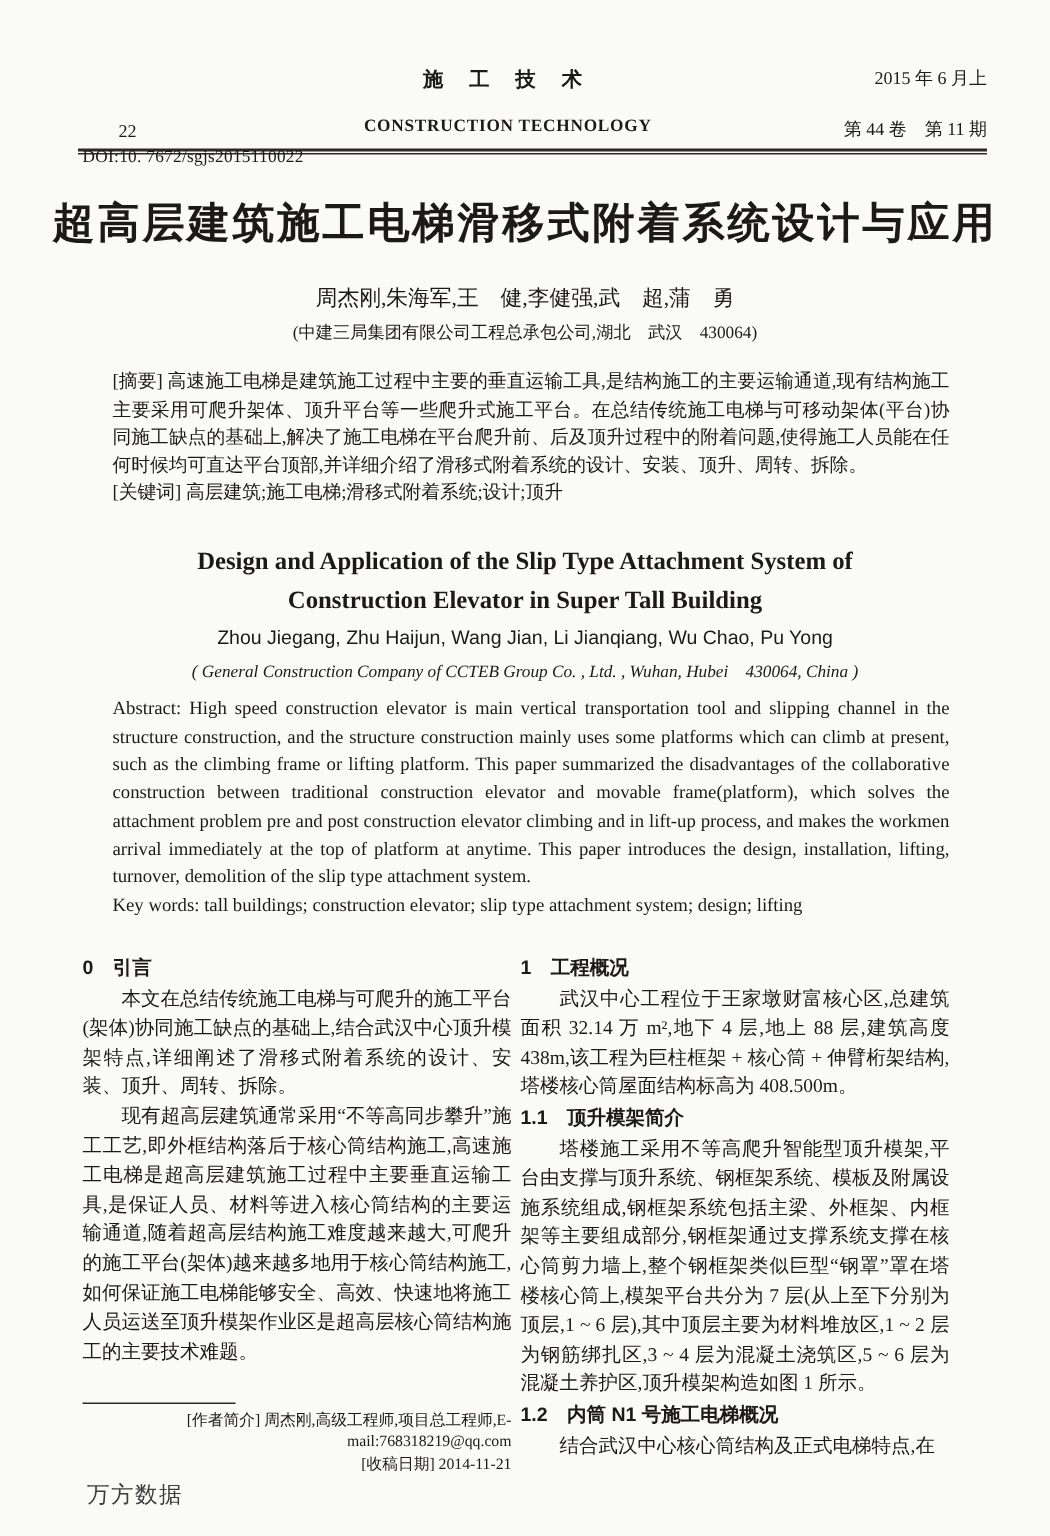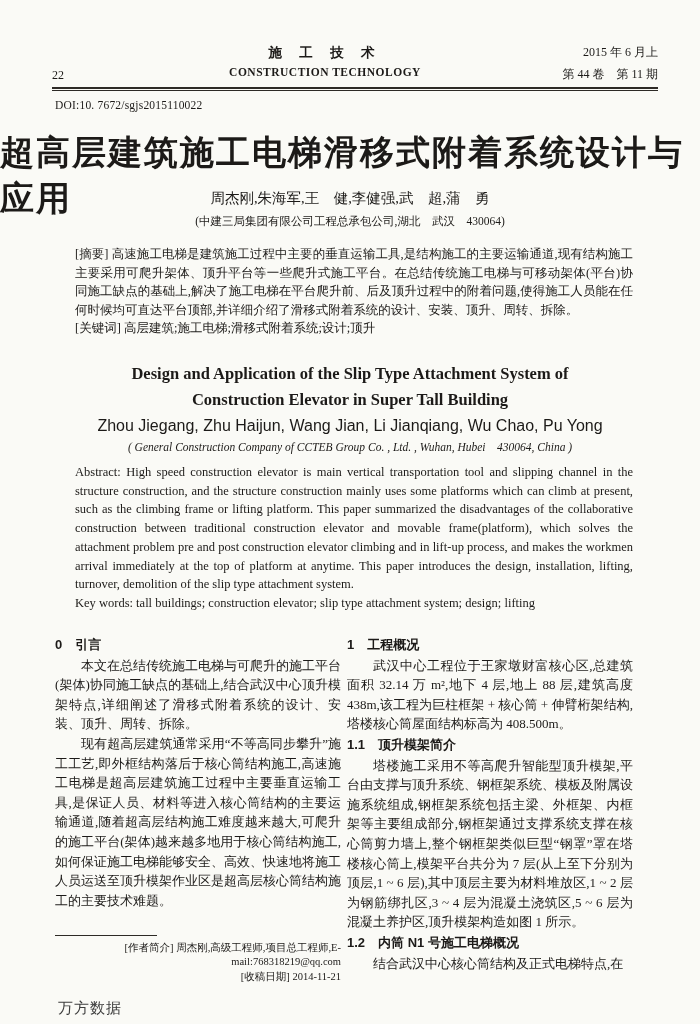--- a/index.html
+++ b/index.html
@@ -5,52 +5,52 @@
   * { margin:0; padding:0; box-sizing:border-box; }
   html,body { width:700px; }
   .page {
     position:relative; width:700px; height:1024px;
     background:#fafaf6; color:#1c1a18; overflow:hidden;
     font-family:"Liberation Serif","DejaVu Serif",serif;
   }
 
   
   .header { position:absolute; top:44px; left:52px; width:606px; }
-  .header-grid { display:grid; grid-template-columns:90px 1fr 150px; row-gap:4px; }
+  .header-grid { display:grid; grid-template-columns:90px 1fr 150px; row-gap:16px;margin-left:27px; }
   .h-c { text-align:center; }
   .h-r { text-align:right; }
   .journal-cn { font-size:13.5px; font-weight:bold; letter-spacing:7px; }
   .journal-en { font-size:11.5px; font-weight:bold; letter-spacing:0.5px; }
   .issue-date { font-size:12px; }
   .volume { font-size:12px; }
   .page-num { font-size:12px; align-self:end; }
   .header-rule { margin-top:4px; height:4px; border-top:2px solid #2d2a26; border-bottom:1px solid #2d2a26; }
 
   .doi { position:absolute; top:99px; left:55px; font-size:11.5px; letter-spacing:0.2px; }
 
   
-  .title-cn { position:absolute; top:130px; left:0; width:100%; 
-              font-size:34px; font-weight:bold; letter-spacing:2px; }
+  .title-cn { position:absolute; top:130px; left:0; width:100%; text-align:center;
+              font-size:28px; font-weight:bold; letter-spacing:2px; }
   .authors-cn { position:absolute; top:189px; left:0; width:100%; text-align:center; font-size:14.5px; }
   .affil-cn  { position:absolute; top:214px; left:0; width:100%; text-align:center; font-size:11.5px; }
 
   
   .abs-cn { position:absolute; top:245px; left:75px; width:558px;
             font-size:12.5px; line-height:18.6px; text-align:justify; }
   .lbl { font-weight:normal; }
   .clc-line { display:flex; }
   .clc-group { white-space:nowrap; }
   .clc-gap1 { margin-right:42px; }
   .clc-gap2 { margin-right:34px; }
 
   
   .title-en { position:absolute; top:361px; left:0; width:100%; text-align:center;
               font-size:16.5px; font-weight:bold; line-height:26px; }
   .authors-en { position:absolute; top:417px; left:0; width:100%; text-align:center;
-                font-size:16px; font-family:"Liberation Sans","DejaVu Sans",sans-serif; }
+                font-size:13px; font-family:"Liberation Sans","DejaVu Sans",sans-serif; }
   .affil-en { position:absolute; top:440px; left:0; width:100%; text-align:center;
               font-size:11.5px; font-style:italic; }
   .abs-en { position:absolute; top:463px; left:75px; width:558px;
             font-size:12.5px; line-height:18.7px; text-align:justify; }
   .abs-en p { margin:0; }
 
   
   .columns { position:absolute; top:634px; left:55px; width:590px; height:352px;
              display:flex; gap:6px; }
   .col { width:286px; font-size:13px; line-height:19.6px; text-align:justify; }
@@ -61,21 +61,21 @@
   .col p.body { text-indent:2em; }
 
   
   .footnote { position:absolute; bottom:2px; left:0; width:100%;
               font-size:10.5px; line-height:14.5px; text-align:right; }
   .footnote-rule { width:102px; border-top:1.5px solid #2d2a26; margin-bottom:5px; }
 
   
   .watermark { position:absolute; top:987px; left:58px; font-size:15px;
                font-family:"Liberation Sans","DejaVu Sans",sans-serif;
-               color:#3c3c3c; letter-spacing:1px;margin-top:12px; }
+               color:#3c3c3c; letter-spacing:1px; }
 </style>
 </head>
 <body>
 
 <div class="page">
 
   <div class="header">
     <div class="header-grid">
       <div></div>
       <div class="h-c journal-cn">施 工 技 术</div>

